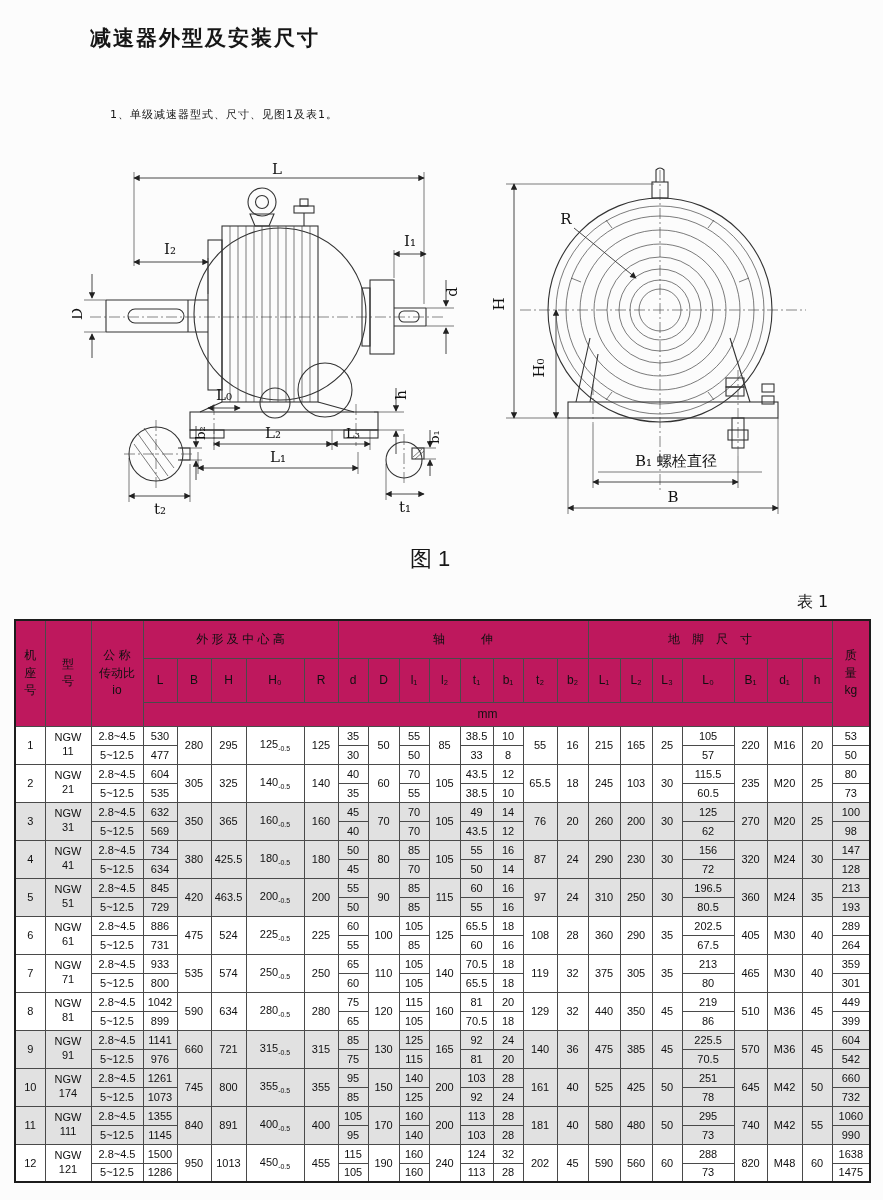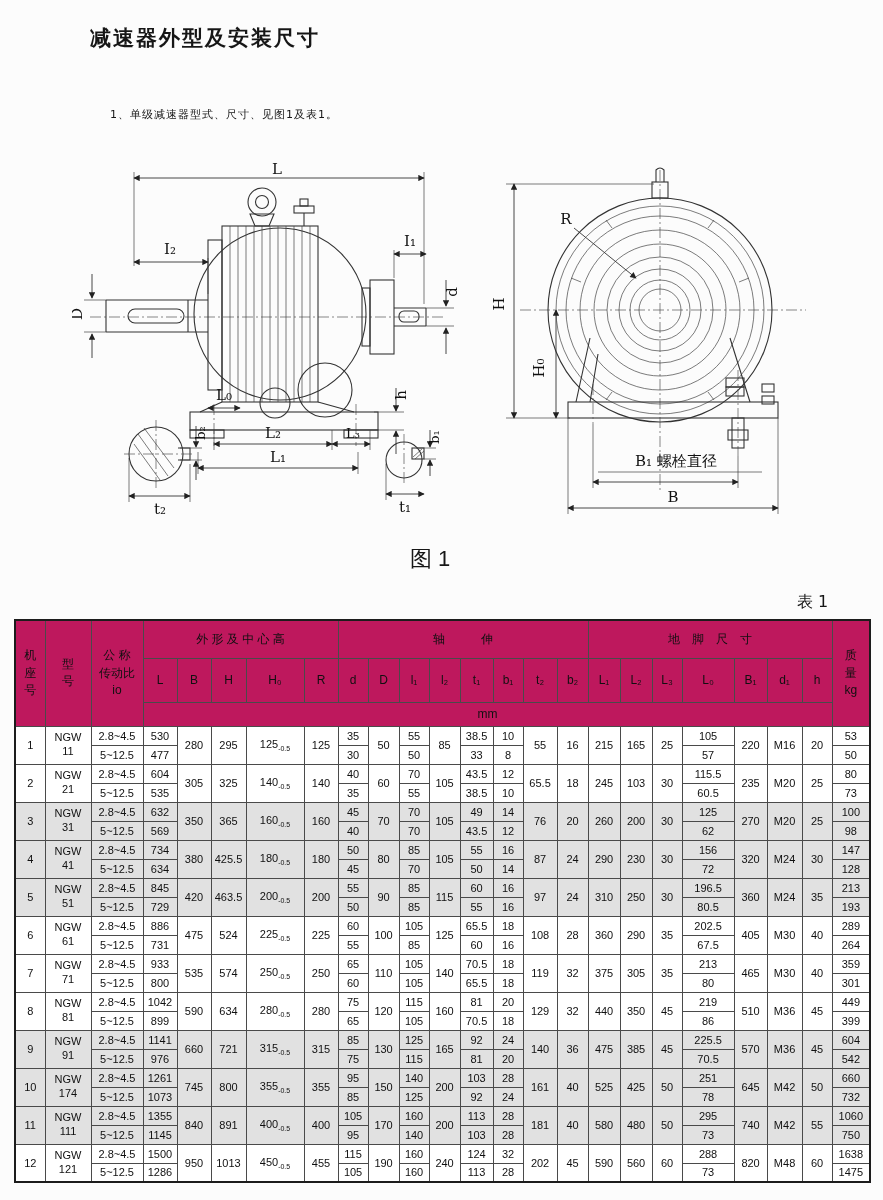--- a/index.html
+++ b/index.html
@@ -718,21 +718,21 @@
     <td class="shaded">1060</td>
   </tr>
   <tr>
     <td class="shaded">5~12.5</td>
     <td class="shaded">1145</td>
     <td class="shaded">95</td>
     <td class="shaded">140</td>
     <td class="shaded">103</td>
     <td class="shaded">28</td>
     <td class="shaded">73</td>
-    <td class="shaded">750</td>
+    <td class="shaded">990</td>
   </tr>
 
   <tr>
     <td rowspan="2">12</td>
     <td rowspan="2" class="model-cell"><span>NGW</span><br><span>121</span></td>
     <td>2.8~4.5</td>
     <td>1500</td>
     <td rowspan="2">950</td>
     <td rowspan="2">1013</td>
     <td rowspan="2"><span>450</span><span class="tol">-0.5</span></td>

